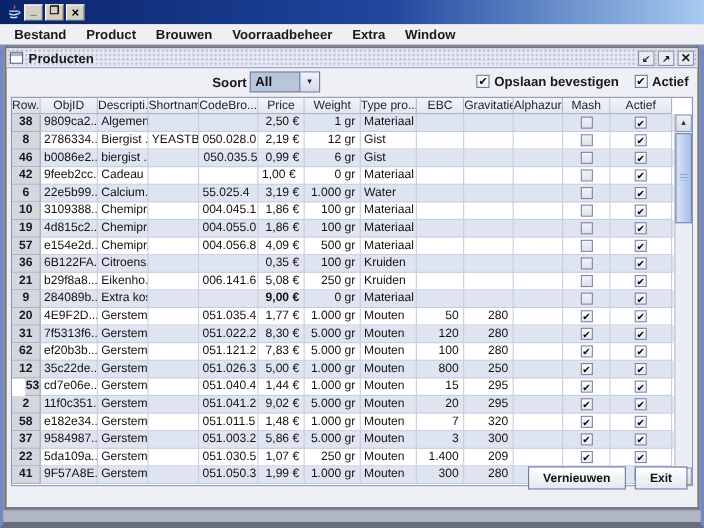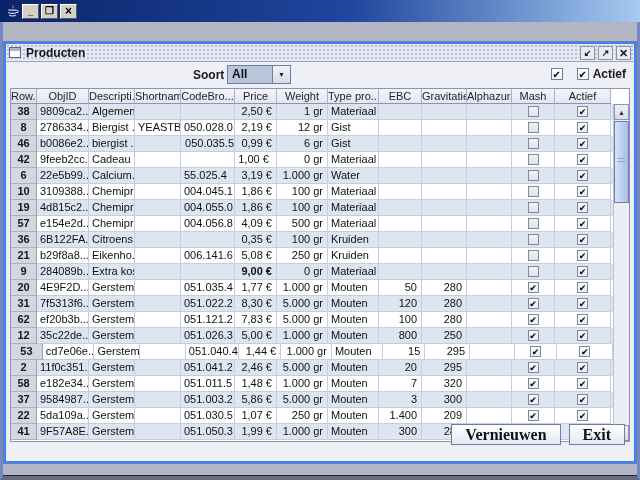--- a/index.html
+++ b/index.html
@@ -22,21 +22,21 @@
   .winbtn.close span { font-size:12px; }
 
   
   .menubar { position:absolute; left:-3px; right:-3px; top:22px; height:19px; background:#efeff4;
     border-bottom:1px solid #b9bcc8; display:flex; align-items:center; padding-left:4px; }
   .menu-item { font-weight:bold; font-size:12px; padding:1px 9px; white-space:nowrap; color:#1a1a1a; }
 
   
   .desktop { position:absolute; left:0; right:0; top:41px; bottom:5px; background:#b2b6c2; }
   .iframe { position:absolute; left:1px; top:1px; width:632px; height:421px;
-    border:2px solid #3b82f6; outline:1px solid #6d7fa8; background:#eff0f5; }
+    border:2px solid #737373; outline:1px solid #6d7fa8; background:#eff0f5; }
 
   .if-titlebar { height:18px; background-color:#e7e8f2;
     background-image:radial-gradient(#bcc0d6 1px, transparent 1.2px); background-size:4px 4px;
     border-bottom:1px solid #9aa4c4; display:flex; align-items:center; padding:0 3px; }
   .if-icon { width:12px; height:11px; border:1px solid #5a6480; background:#fdfdff; position:relative; }
   .if-icon::before { content:""; position:absolute; left:0; right:0; top:0; height:3px; background:#aab4d0; }
   .if-title { font-weight:bold; font-size:12px; margin-left:5px; flex:1; color:#16181f; }
   .ifbtn { width:15px; height:14px; margin-left:3px; background:#e9eaf2; border:1px solid #8b93ad;
     font-size:9px; line-height:12px; text-align:center; color:#1a1a1a; font-weight:bold; }
   .ifbtn.close { font-size:11px; }
@@ -87,41 +87,49 @@
   .sbtn.up { top:0; }
   .sbtn.down { bottom:0; }
   .thumb { position:absolute; left:0; top:17px; width:15px; height:82px;
     background:linear-gradient(90deg,#d7e4fa,#a9bde4); border:1px solid #6a7ea8; }
   .thumb::after { content:""; position:absolute; left:3px; right:3px; top:36px; height:6px;
     background:repeating-linear-gradient(#8fa3c8 0 1px, transparent 1px 3px); }
 
   
   .btnrow { position:absolute; right:9px; top:380px; display:flex; gap:8px; }
   .mbtn { height:21px; padding:0 13px; background:linear-gradient(#ffffff,#e4e7f0);
-    border:1px solid #6f7da2; font-weight:bold; font-size:16px; color:#10121a;
-    font-family:Liberation Serif, serif; }
+    border:1px solid #6f7da2; font-weight:bold; font-size:11px; color:#10121a;
+    font-family:Liberation Sans, sans-serif; }
 </style>
 </head>
 <body>
 
 <div class="window">
 
   <div class="titlebar">
     <svg width="15" height="15" viewBox="0 0 16 16">
       <path d="M8 1 q2 1.6 0 3.2" stroke="#e0524a" stroke-width="1.2" fill="none"></path>
       <path d="M3.5 6.5 h9" stroke="#cfe0ff" stroke-width="1.3" fill="none"></path>
       <path d="M3.5 9 q4.5 2.2 9 0" stroke="#cfe0ff" stroke-width="1.3" fill="none"></path>
       <path d="M4.5 12 q3.5 1.6 7 0" stroke="#cfe0ff" stroke-width="1.3" fill="none"></path>
       <path d="M12.5 7 q3 .6 0 2.4" stroke="#cfe0ff" stroke-width="1.1" fill="none"></path>
     </svg>
     <div class="winbtn"><span>_</span></div>
     <div class="winbtn"><span>❐</span></div>
     <div class="winbtn close"><span>×</span></div>
   </div>
 
+  <div class="menubar" id="menubar">
+      <div class="menu-item">Bestand</div>
+      <div class="menu-item">Product</div>
+      <div class="menu-item">Brouwen</div>
+      <div class="menu-item">Voorraadbeheer</div>
+      <div class="menu-item">Extra</div>
+      <div class="menu-item">Window</div>
+    </div>
 
   <div class="desktop">
     <div class="iframe">
 
       <div class="if-titlebar">
         <span class="if-icon"></span>
         <span class="if-title">Producten</span>
         <div class="ifbtn"><span>↙</span></div>
         <div class="ifbtn"><span>↗</span></div>
         <div class="ifbtn close"><span>✕</span></div>
@@ -129,20 +137,21 @@
 
       <div class="toolbar">
         <span class="lbl soort-label">Soort</span>
         <div class="combo">
           <span class="combo-val">All</span>
           <span class="combo-btn">▼</span>
         </div>
         <div class="tb-checks">
           <span class="check">
             <span class="cbox" id="cb-opslaan">✔</span>
+            <span class="lbl">Opslaan bevestigen</span>
           </span>
           <span class="check">
             <span class="cbox" id="cb-actief">✔</span>
             <span class="lbl">Actief</span>
           </span>
         </div>
       </div>
 
       <div class="table-wrap">
         <div class="thead" id="thead">
@@ -440,21 +449,21 @@
               <div class="td al-r" style="width: 45px;">250</div>
               <div class="td al-r" style="width: 45px;"></div>
               <div class="td cc" style="width: 43px;">
                 <span class="cb checked">✔</span>
               </div>
               <div class="td cc" style="width: 56px;">
                 <span class="cb checked">✔</span>
               </div>
             </div>
             <div class="tr odd">
-              <div class="td al-c rowhead" style="width: 32px;">53</div>
+              <div class="td al-c rowhead" style="width: 14px; margin-left: 12px;">53</div>
               <div class="td al-l" style="width: 52px;">cd7e06e...</div>
               <div class="td al-l" style="width: 46px;">Gerstem...</div>
               <div class="td al-l" style="width: 46px;"></div>
               <div class="td al-l" style="width: 54px;">051.040.4</div>
               <div class="td al-r" style="width: 42px;">1,44 €</div>
               <div class="td al-r" style="width: 51px;">1.000 gr</div>
               <div class="td al-l" style="width: 51px;">Mouten</div>
               <div class="td al-r" style="width: 43px;">15</div>
               <div class="td al-r" style="width: 45px;">295</div>
               <div class="td al-r" style="width: 45px;"></div>
@@ -464,21 +473,21 @@
               <div class="td cc" style="width: 56px;">
                 <span class="cb checked">✔</span>
               </div>
             </div>
             <div class="tr even">
               <div class="td al-c rowhead" style="width: 26px;">2</div>
               <div class="td al-l" style="width: 52px;">11f0c351...</div>
               <div class="td al-l" style="width: 46px;">Gerstem...</div>
               <div class="td al-l" style="width: 46px;"></div>
               <div class="td al-l" style="width: 54px;">051.041.2</div>
-              <div class="td al-r" style="width: 42px;">2,46 €</div>
+              <div class="td al-r" style="width: 42px;">9,02 €</div>
               <div class="td al-r" style="width: 51px;">5.000 gr</div>
               <div class="td al-l" style="width: 51px;">Mouten</div>
               <div class="td al-r" style="width: 43px;">20</div>
               <div class="td al-r" style="width: 45px;">295</div>
               <div class="td al-r" style="width: 45px;"></div>
               <div class="td cc" style="width: 43px;">
                 <span class="cb checked">✔</span>
               </div>
               <div class="td cc" style="width: 56px;">
                 <span class="cb checked">✔</span>

